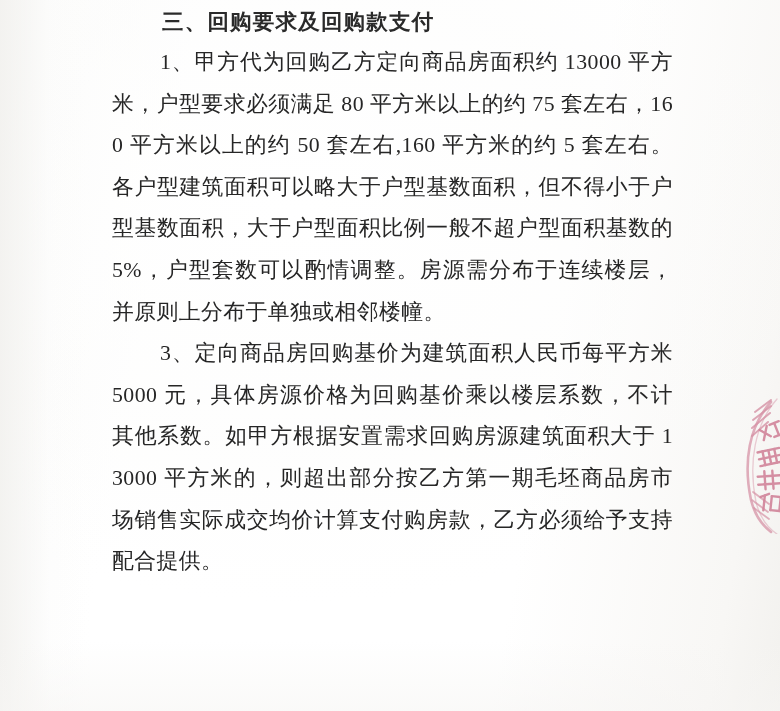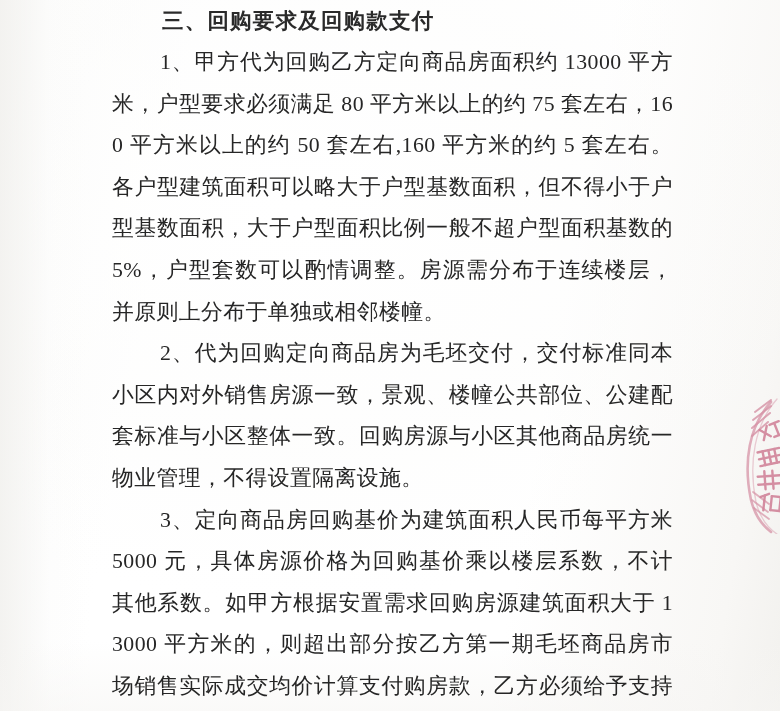--- a/index.html
+++ b/index.html
@@ -45,21 +45,21 @@
   }
 
   #text-column {
     position: absolute;
     left: 112px;
     top: 0;
     width: 561px;
   }
 
   .heading {
-    font-family: Liberation Mono, monospace;
+    font-family: Liberation Serif, serif;
     font-size: 21.5px;
     font-weight: 700;
     letter-spacing: 1.2px;
     color: #2a2a2a;
     margin: 0;
     padding: 9px 0 0 0;
     text-indent: 50px;
     line-height: 27px;
     white-space: nowrap;
   }
@@ -100,21 +100,20 @@
   <div id="paper-texture"></div>
   <div id="paper-shade-left"></div>
   <div id="paper-shade-bottom"></div>
 
   <div id="text-column">
 
     <h2 class="heading">三、回购要求及回购款支付</h2>
 
     <p class="para first">1、甲方代为回购乙方定向商品房面积约 13000 平方米，户型要求必须满足 80 平方米以上的约 75 套左右，160 平方米以上的约 50 套左右,160 平方米的约 5 套左右。各户型建筑面积可以略大于户型基数面积，但不得小于户型基数面积，大于户型面积比例一般不超户型面积基数的 5%，户型套数可以酌情调整。房源需分布于连续楼层，并原则上分布于单独或相邻楼幢。</p>
 
-    <p class="para">2、代为回购定向商品房为毛坯交付，交付标准同本小区内对外销售房源一致，景观、楼幢公共部位、公建配套标准与小区整体一致。回购房源与小区其他商品房统一物业管理，不得设置隔离设施。</p>
 
     <p class="para">3、定向商品房回购基价为建筑面积人民币每平方米 5000 元，具体房源价格为回购基价乘以楼层系数，不计其他系数。如甲方根据安置需求回购房源建筑面积大于 13000 平方米的，则超出部分按乙方第一期毛坯商品房市场销售实际成交均价计算支付购房款，乙方必须给予支持配合提供。</p>
 
   </div>
 
   <div id="seal">
     <svg width="62" height="138" viewBox="0 0 62 138" xmlns="http://www.w3.org/2000/svg">
       <g stroke="#cf7d95" fill="none" stroke-linecap="round">
 
         <path d="M 30 6 C 8 30 2 66 10 104 C 14 120 22 130 30 136" stroke-width="2.6" opacity="0.75"></path>

